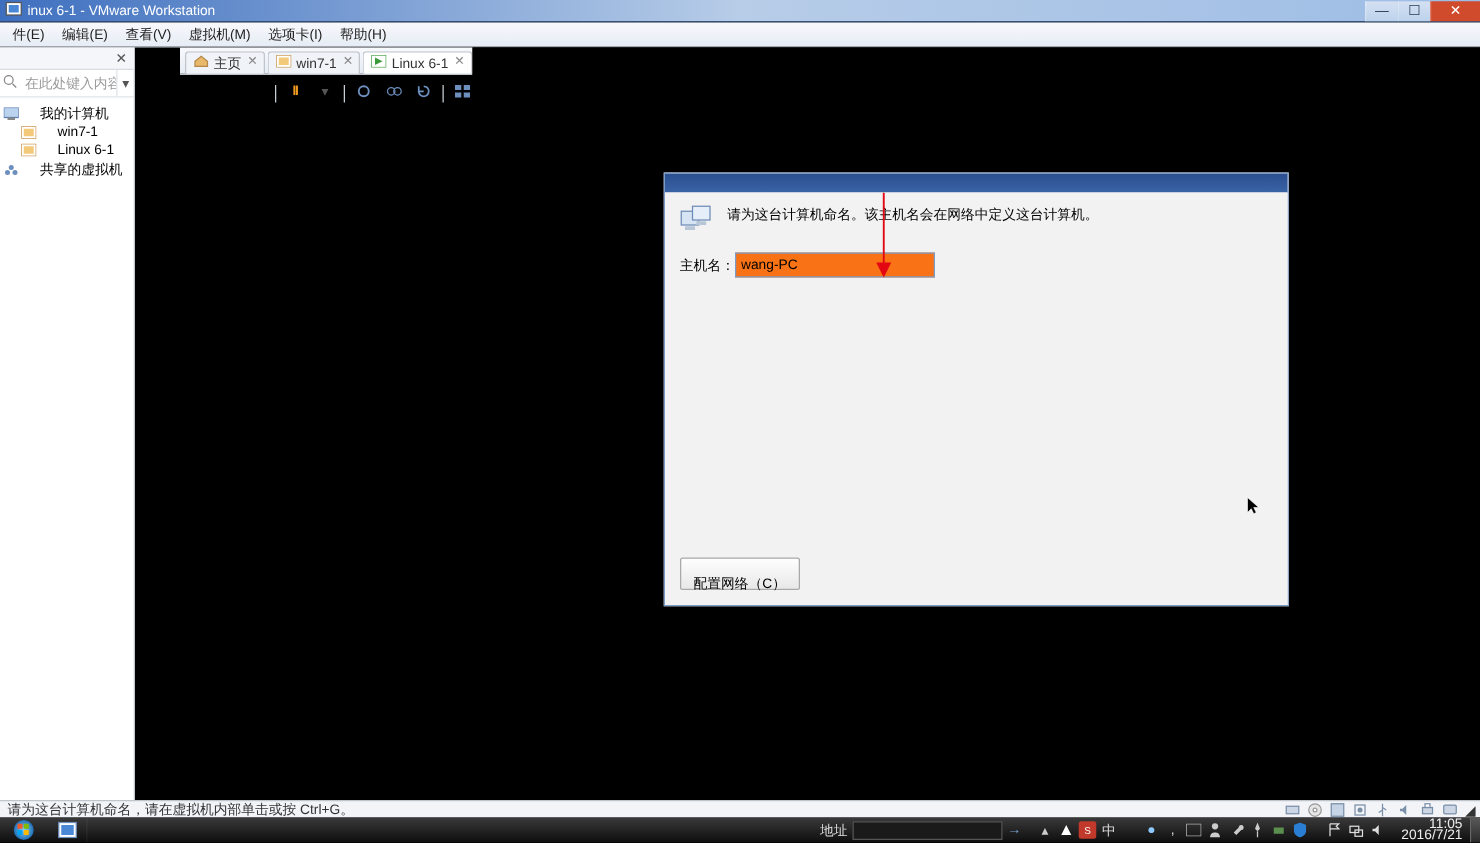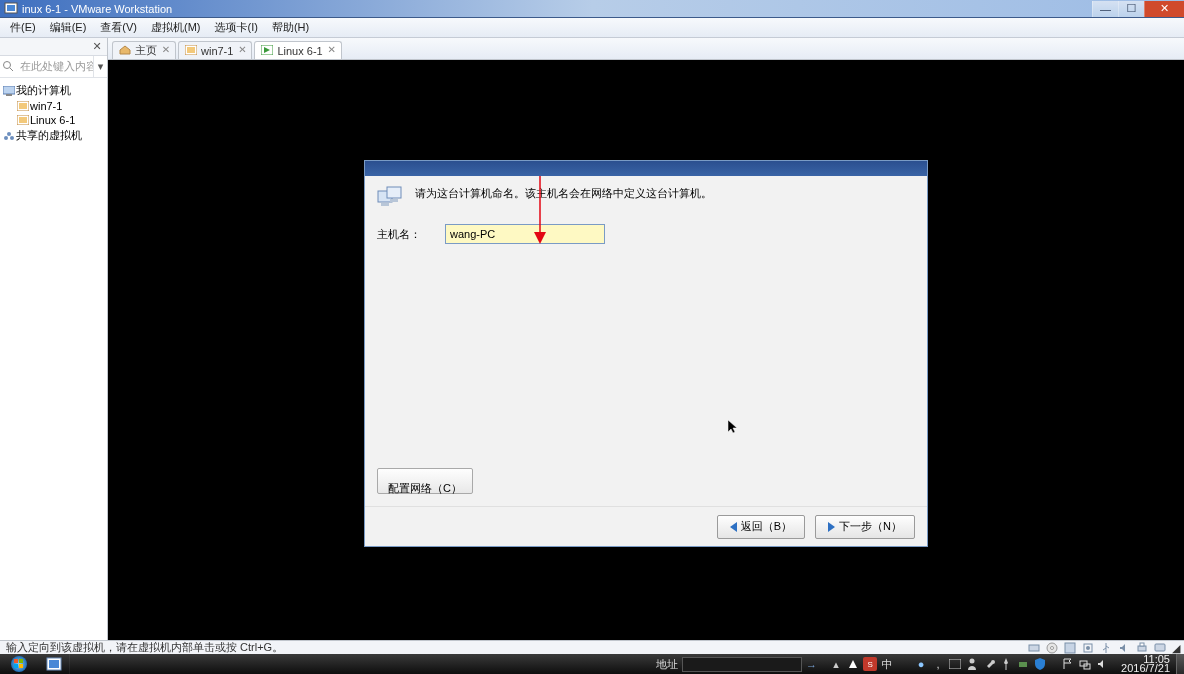--- a/index.html
+++ b/index.html
@@ -28,53 +28,53 @@
   .body-row { display:flex; height:calc(100% - 18px - 20px - 20px - 14px); }
 
   
   .sidebar { width:108px; background:#fff; border-right:1px solid #c0c5cc; display:flex; flex-direction:column; }
   .sidebar-header { height:18px; border-bottom:1px solid #d7dbe2; display:flex; align-items:center; justify-content:flex-end; padding-right:4px; background:#f4f6f9; }
   .sidebar-header .x { width:12px; height:12px; display:flex; align-items:center; justify-content:center; color:#555; cursor:default;}
   .sidebar-search { display:flex; align-items:center; height:22px; border-bottom:1px solid #e0e3e8; }
   .sidebar-search div.inp { flex:1; color:#999; padding-left:4px; overflow:hidden; white-space:nowrap; }
   .sidebar-search div.dd { width:14px; text-align:center; color:#555; border-left:1px solid #e0e3e8; height:100%; display:flex; align-items:center; justify-content:center;}
   .tree { padding:4px 2px; }
-  .tree .node { display:flex; align-items:center; gap:0; padding:1px 0; cursor:default; white-space:nowrap; }
+  .tree .node { display:flex; align-items:center; gap:16px; padding:1px 0; cursor:default; white-space:nowrap; }
   .tree .indent1 { padding-left:14px; }
   .tree .ic { width:14px; height:12px; display:flex; align-items:center; justify-content:center; }
 
   
-  .workspace { flex:1; display:flex; flex-direction:column; background:#000; }
+  .workspace { flex:1; display:flex; flex-direction:row; background:#000;margin-left:36px; }
   .tabstrip {
     height:22px; background:linear-gradient(#f7f9fc,#e6ecf5); border-bottom:1px solid #c0c5cc;
     display:flex; align-items:flex-end; padding-left:4px; gap:2px;
   }
   .tab {
     height:18px; background:#f0f3f8; border:1px solid #c0c5cc; border-bottom:none;
     border-radius:3px 3px 0 0; padding:0 18px 0 6px; display:flex; align-items:center; gap:4px;
     position:relative; color:#333; cursor:default;
   }
   .tab.active { background:#fff; }
   .tab .x { position:absolute; right:4px; top:2px; width:10px; height:10px; font-size:10px; color:#888; display:flex; align-items:center; justify-content:center;}
 
   .vm-view { flex:1; background:#000; position:relative; display:flex; align-items:flex-start; justify-content:center; }
 
   
   .dialog {
-    position:absolute; top:100px; width:564px; background:#fff;
+    position:absolute; top:100px; width:500px; background:#fff;
     border:1px solid #7a9bc5; box-shadow:0 0 0 1px #fff inset;
   }
   .dialog-header { height:15px; background:linear-gradient(#2b4f8f,#3a64a6); }
   .dialog-body { padding:10px 12px 10px 12px; min-height:330px; position:relative; background:#f2f2f2;}
   .dialog-msg { display:flex; gap:10px; align-items:flex-start; margin-bottom:14px; }
   .dialog-msg .icon { width:28px; height:24px; }
-  .hostrow { display:flex; align-items:center; gap:24px; margin-bottom:10px; }
+  .hostrow { display:flex; align-items:center; gap:0; margin-bottom:10px; }
   .hostrow input {
     width:160px; height:20px; border:1px solid #7a9bc5; padding:0 4px; font-size:11px;
-    outline:none; background:#fef9c3;
+    outline:none; background:#f97316;
   }
   .net-btn {
     position:absolute; left:12px; bottom:12px;
     height:22px; padding:12px 10px; background:linear-gradient(#fefefe,#e8e8e8);
     border:1px solid #a9a9a9; border-radius:2px; cursor:default;
   }
   .dialog-footer {
     height:40px; background:#f2f2f2; border-top:1px solid #e0e0e0;
     display:flex; align-items:center; justify-content:flex-end; gap:10px; padding-right:12px;
   }
@@ -307,41 +307,31 @@
             <span>主机名：</span>
             <input type="text" value="wang-PC" style="">
           </div>
           <button class="net-btn">配置网络（C）</button>
 
           <svg class="annotation-arrow" width="20" height="80">
             <line x1="10" y1="0" x2="10" y2="60" stroke="#e30613" stroke-width="1.5"></line>
             <polygon points="4,56 16,56 10,68" fill="#e30613"></polygon>
           </svg>
         </div>
-        <div class="dialog-footer">
-          <button>
-            <span class="arrow-left"></span>
-            <span>返回（B）</span>
-          </button>
-          <button>
-            <span class="arrow-right"></span>
-            <span>下一步（N）</span>
-          </button>
-        </div>
       </div>
 
       <svg class="cursor-arrow" style="top:360px; left:620px;" width="10" height="14">
         <path d="M0 0 L0 12 L3 9 L5 13 L7 12 L5 8 L9 8 Z" fill="#000" stroke="#fff" stroke-width="0.5"></path>
       </svg>
     </div>
   </div>
 </div>
 
 <div class="statusbar">
-  <div class="sbleft">输入定向到该虚拟机，请在虚拟机内部单击或按 Ctrl+G。</div>
+  <div class="sbleft">请为这台计算机命名，请在虚拟机内部单击或按 Ctrl+G。</div>
   <div class="devicons">
     <span><svg width="12" height="12">
           <rect x="1" y="3" width="10" height="6" fill="#ccd6e4" stroke="#7a8fa8"></rect>
         </svg></span>
     <span><svg width="12" height="12">
           <circle cx="6" cy="6" r="5" fill="#e6e6e6" stroke="#999"></circle>
           <circle cx="6" cy="6" r="1.5" fill="#fff" stroke="#999"></circle>
         </svg></span>
     <span><svg width="12" height="12">
           <rect x="1" y="1" width="10" height="10" fill="#c7d4e5" stroke="#7a8fa8"></rect>

